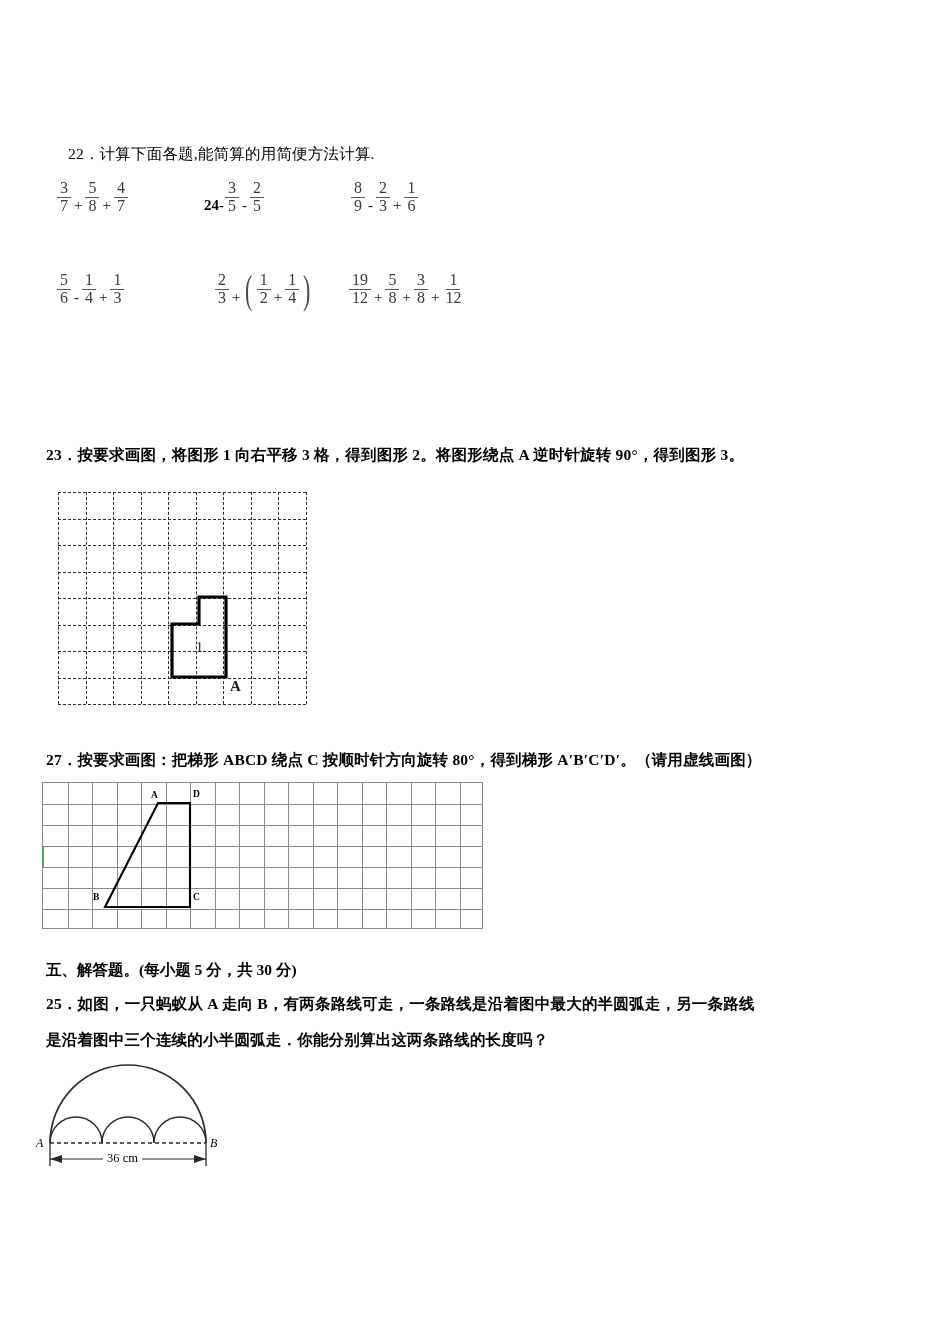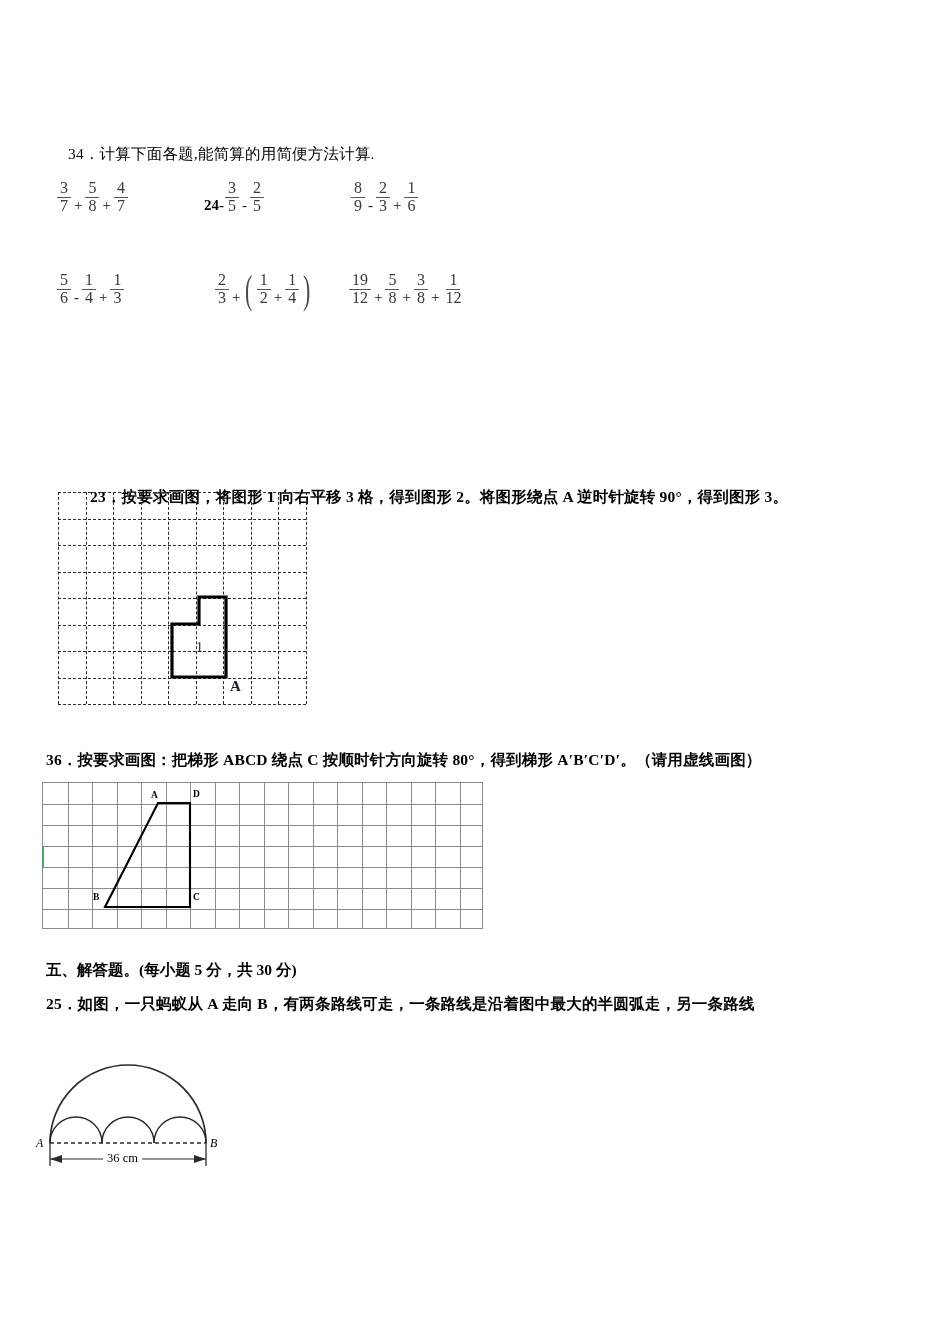--- a/index.html
+++ b/index.html
@@ -170,21 +170,21 @@
     font-size: 12.5px;
     font-family: "Liberation Serif", serif;
   }
 </style>
 </head>
 <body>
 
 <div class="page">
 
   <div class="qline" style="left:68px; top:142px;">
-    <span class="qnum">34．</span><span>计算下面各题,能简算的用简便方法计算.</span>
+    <span class="qnum">22．</span><span>计算下面各题,能简算的用简便方法计算.</span>
   </div>
 
   <div class="expr" style="left:56px; top:180px;">
     <span class="frac">
         <span class="num">3</span>
         <span class="den">7</span>
       </span>
     <span class="op">+</span>
     <span class="frac">
         <span class="num">5</span>
@@ -279,21 +279,21 @@
         <span class="den">8</span>
       </span>
     <span class="op">+</span>
     <span class="frac">
         <span class="num">1</span>
         <span class="den">12</span>
       </span>
   </div>
 
 
-  <div class="qline bold" style="left:46px; top:485px;margin-left:44px;">
+  <div class="qline bold" style="left:46px; top:443px;">
     <span class="qnum">23．</span><span>按要求画图，将图形 1 向右平移 3 格，得到图形 2。将图形绕点 A 逆时针旋转 90°，得到图形 3。</span>
   </div>
 
   <div class="dashgrid" id="dashgrid" style="left:58px; top:492px; width:248px; height:212px;">
       <div class="vline" style="left: 248px;"></div>
       <div class="vline" style="left: 220.444px;"></div>
       <div class="vline" style="left: 192.889px;"></div>
       <div class="vline" style="left: 165.333px;"></div>
       <div class="vline" style="left: 137.778px;"></div>
       <div class="vline" style="left: 110.222px;"></div>
@@ -313,21 +313,21 @@
     <svg width="248" height="212" style="position:absolute;left:0;top:0;overflow:visible;">
 
       <polyline points="141,257 141,257" style="display:none"></polyline>
       <polygon points="114,185 114,132 141,132 141,105 168,105 168,185" fill="none" stroke="#000000" stroke-width="3.2" stroke-linejoin="miter"></polygon>
     </svg>
     <span class="glyph" style="left:138px; top:148px;">1</span>
     <span class="glyph" style="left:172px; top:186px; font-weight:bold; font-size:15px;">A</span>
   </div>
 
   <div class="qline bold" style="left:46px; top:748px;">
-    <span class="qnum">36．</span><span>按要求画图：把梯形 ABCD 绕点 C 按顺时针方向旋转 80°，得到梯形 A′B′C′D′。（请用虚线画图）</span>
+    <span class="qnum">27．</span><span>按要求画图：把梯形 ABCD 绕点 C 按顺时针方向旋转 80°，得到梯形 A′B′C′D′。（请用虚线画图）</span>
   </div>
 
   <div class="solidgrid" id="solidgrid" style="left:42px; top:782px; width:441px; height:147px;">
       <div class="vline" style="left: 416.5px;"></div>
       <div class="vline" style="left: 392px;"></div>
       <div class="vline" style="left: 367.5px;"></div>
       <div class="vline" style="left: 343px;"></div>
       <div class="vline" style="left: 318.5px;"></div>
       <div class="vline" style="left: 294px;"></div>
       <div class="vline" style="left: 269.5px;"></div>
@@ -356,20 +356,21 @@
     <span class="vlabel" style="left:150px; top:6px;">D</span>
     <span class="vlabel" style="left:50px; top:109px;">B</span>
     <span class="vlabel" style="left:150px; top:109px;">C</span>
   </div>
 
   <div class="heading" style="left:46px; top:960px;">五、解答题。(每小题 5 分，共 30 分)</div>
 
   <div class="qline" style="left:46px; top:992px; font-weight:bold;">
     <span class="qnum">25．</span><span>如图，一只蚂蚁从 A 走向 B，有两条路线可走，一条路线是沿着图中最大的半圆弧走，另一条路线</span>
   </div>
+  <div class="qline" style="left:46px; top:1028px; font-weight:bold;">是沿着图中三个连续的小半圆弧走．你能分别算出这两条路线的长度吗？</div>
 
   <div class="arcfig" style="left:36px; top:1080px; width:200px; height:100px;">
     <svg width="200" height="100" style="position:absolute;left:0;top:0;overflow:visible;">
 
       <path d="M 14 63 A 78 78 0 0 1 170 63" fill="none" stroke="#2a2a2a" stroke-width="1.7"></path>
 
       <path d="M 14 63 A 26 26 0 0 1 66 63" fill="none" stroke="#2a2a2a" stroke-width="1.4"></path>
       <path d="M 66 63 A 26 26 0 0 1 118 63" fill="none" stroke="#2a2a2a" stroke-width="1.4"></path>
       <path d="M 118 63 A 26 26 0 0 1 170 63" fill="none" stroke="#2a2a2a" stroke-width="1.4"></path>
 

